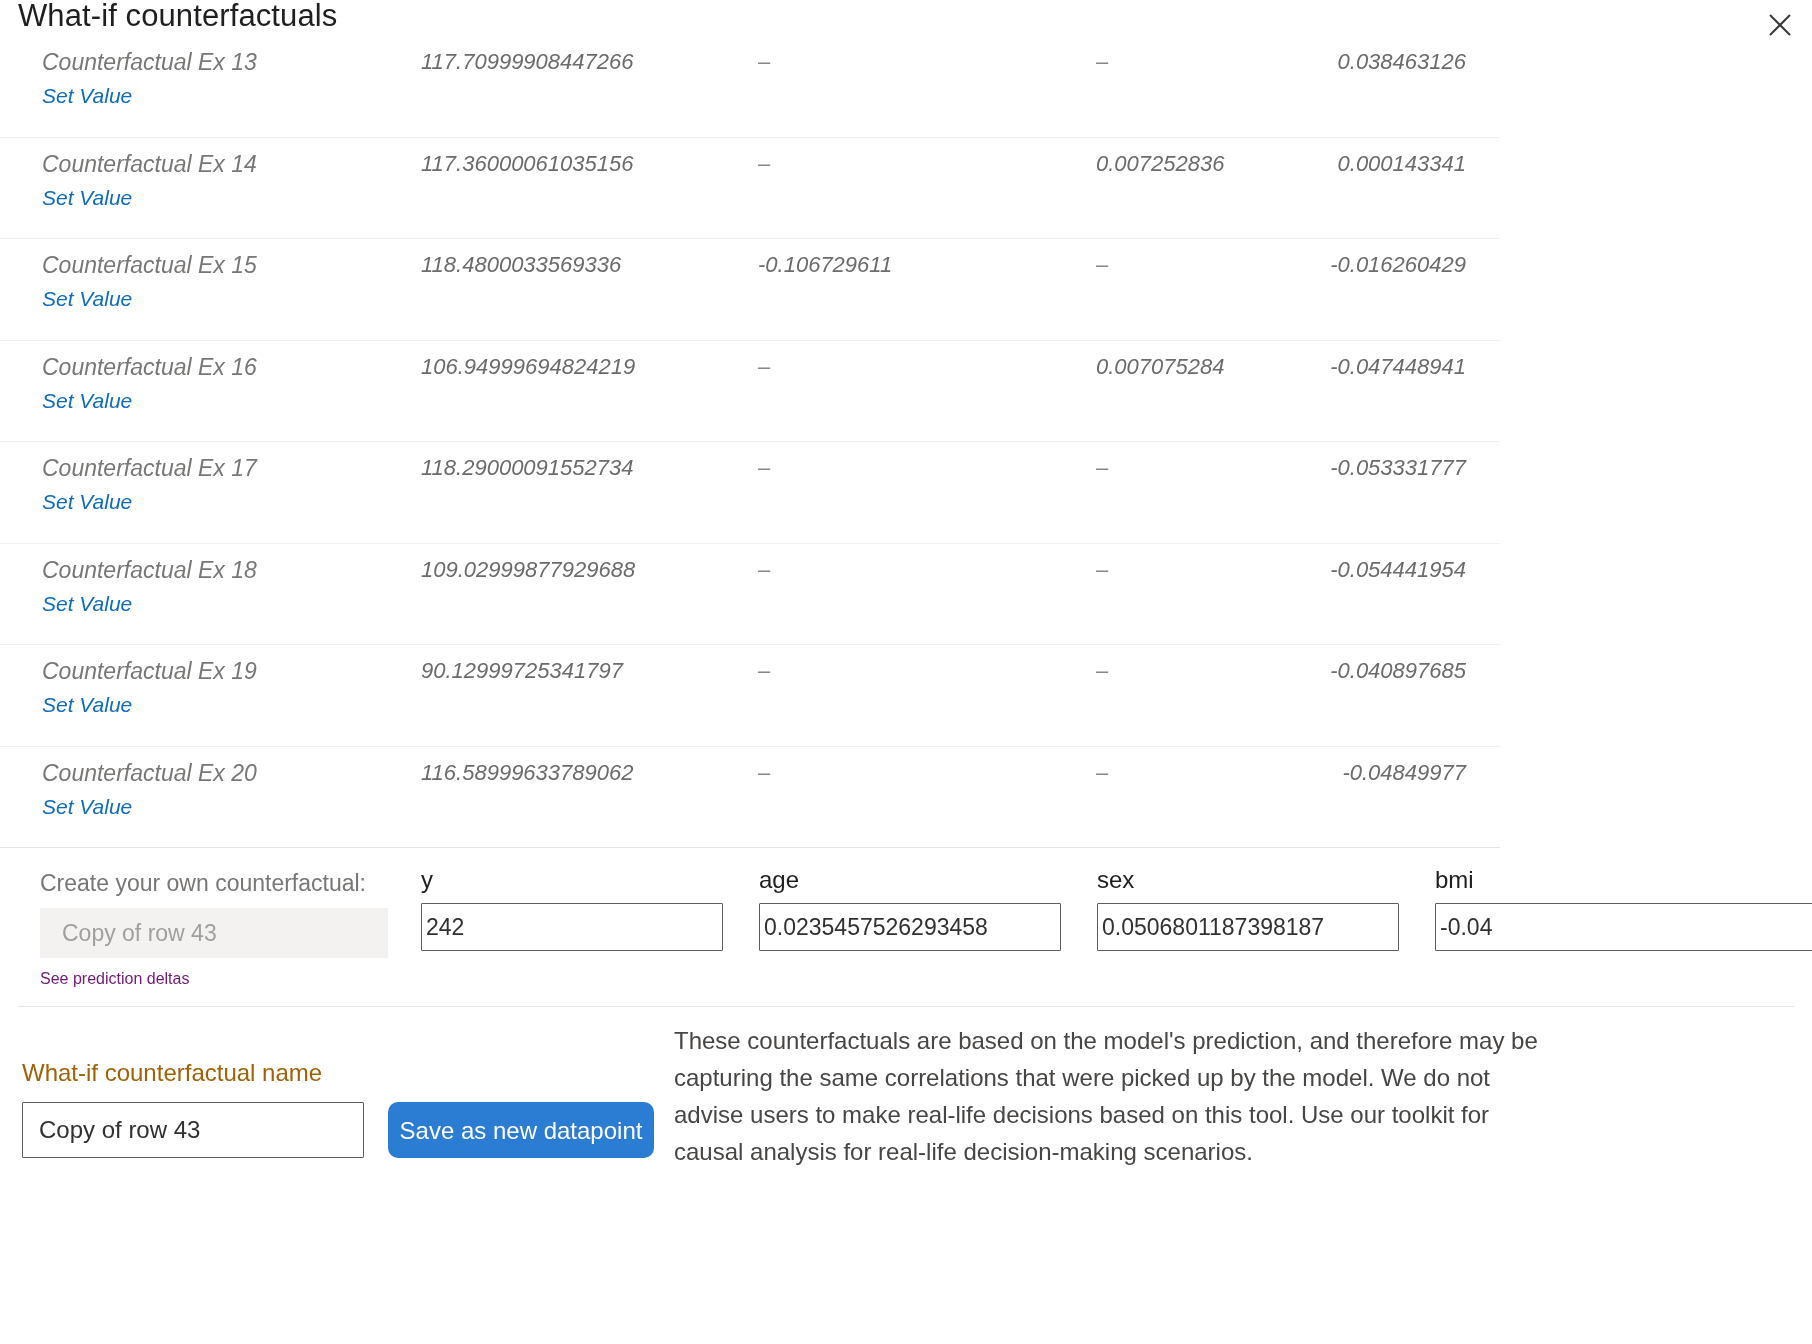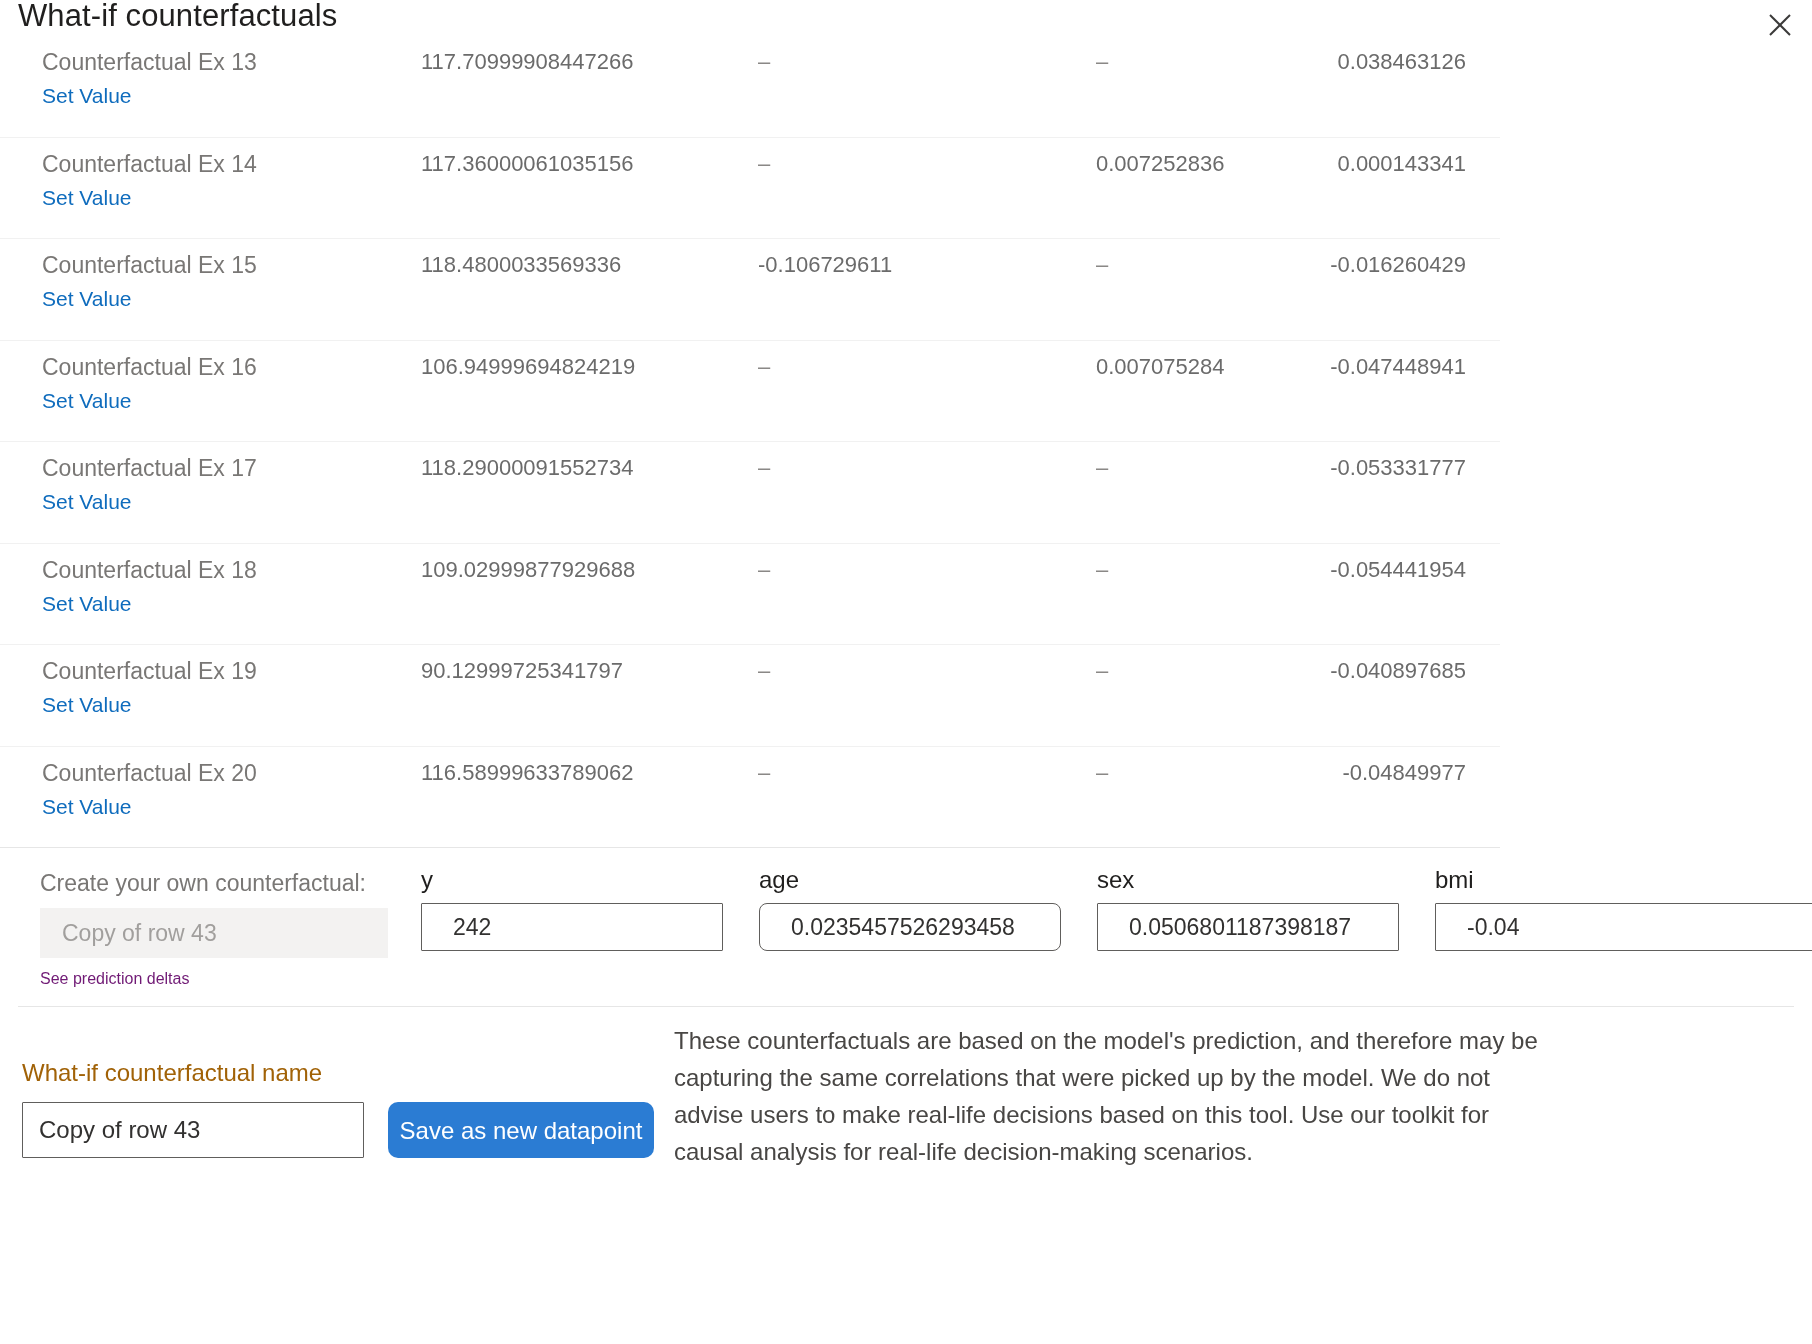--- a/index.html
+++ b/index.html
@@ -47,20 +47,21 @@
     padding: 0;
   }
   .close-btn svg { display: block; }
 
   
   .cf-table {
     position: absolute;
     left: 0;
     top: 36px;
     width: 1500px;
+    font-style: italic;
   }
   .cf-row {
     position: relative;
     height: 101.5px;
     border-bottom: 1px solid #f1f1f1;
   }
   .cf-row:last-child { border-bottom: 1px solid #e6e6e6; }
 
   .cell {
     position: absolute;
@@ -139,29 +140,29 @@
     margin-bottom: 9px;
     display: block;
     white-space: nowrap;
   }
   .field-input {
     height: 48px;
     border: 1px solid #605e5c;
     background: #fff;
     font-size: 23px;
     color: #323130;
-    padding: 0 31px;
+    padding: 0 4px;
     font-family: "Liberation Sans", sans-serif;
     outline: none;
     border-radius: 1px;
   }
   .fg-y   { left: 421px; }
   .fg-y   .field-input { width: 302px; }
   .fg-age { left: 759px; }
-  .fg-age .field-input { width: 302px; border-radius: 8px; }
+  .fg-age .field-input { width: 302px; }
   .fg-sex { left: 1097px; }
   .fg-sex .field-input { width: 302px; }
   .fg-bmi { left: 1435px; }
   .fg-bmi .field-input { width: 420px; }
 
   .divider {
     position: absolute;
     left: 18px;
     top: 1006px;
     width: 1776px;

